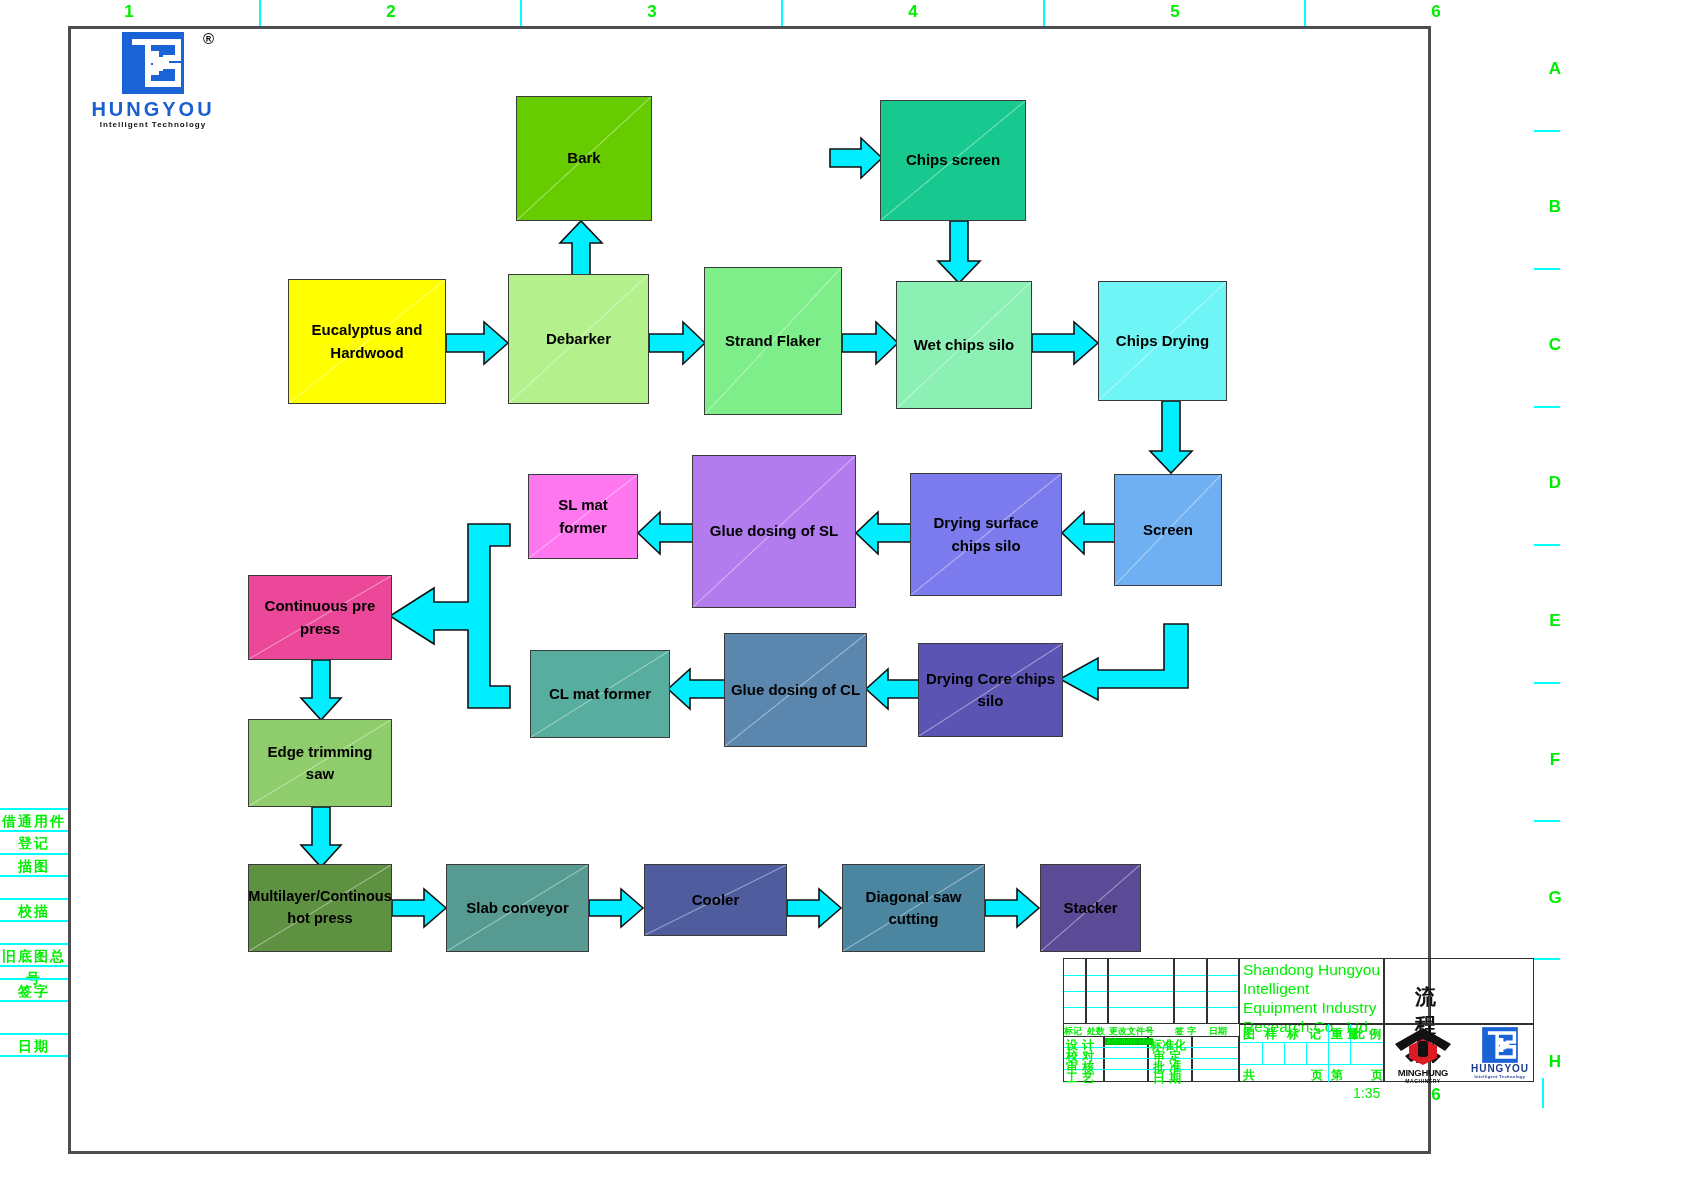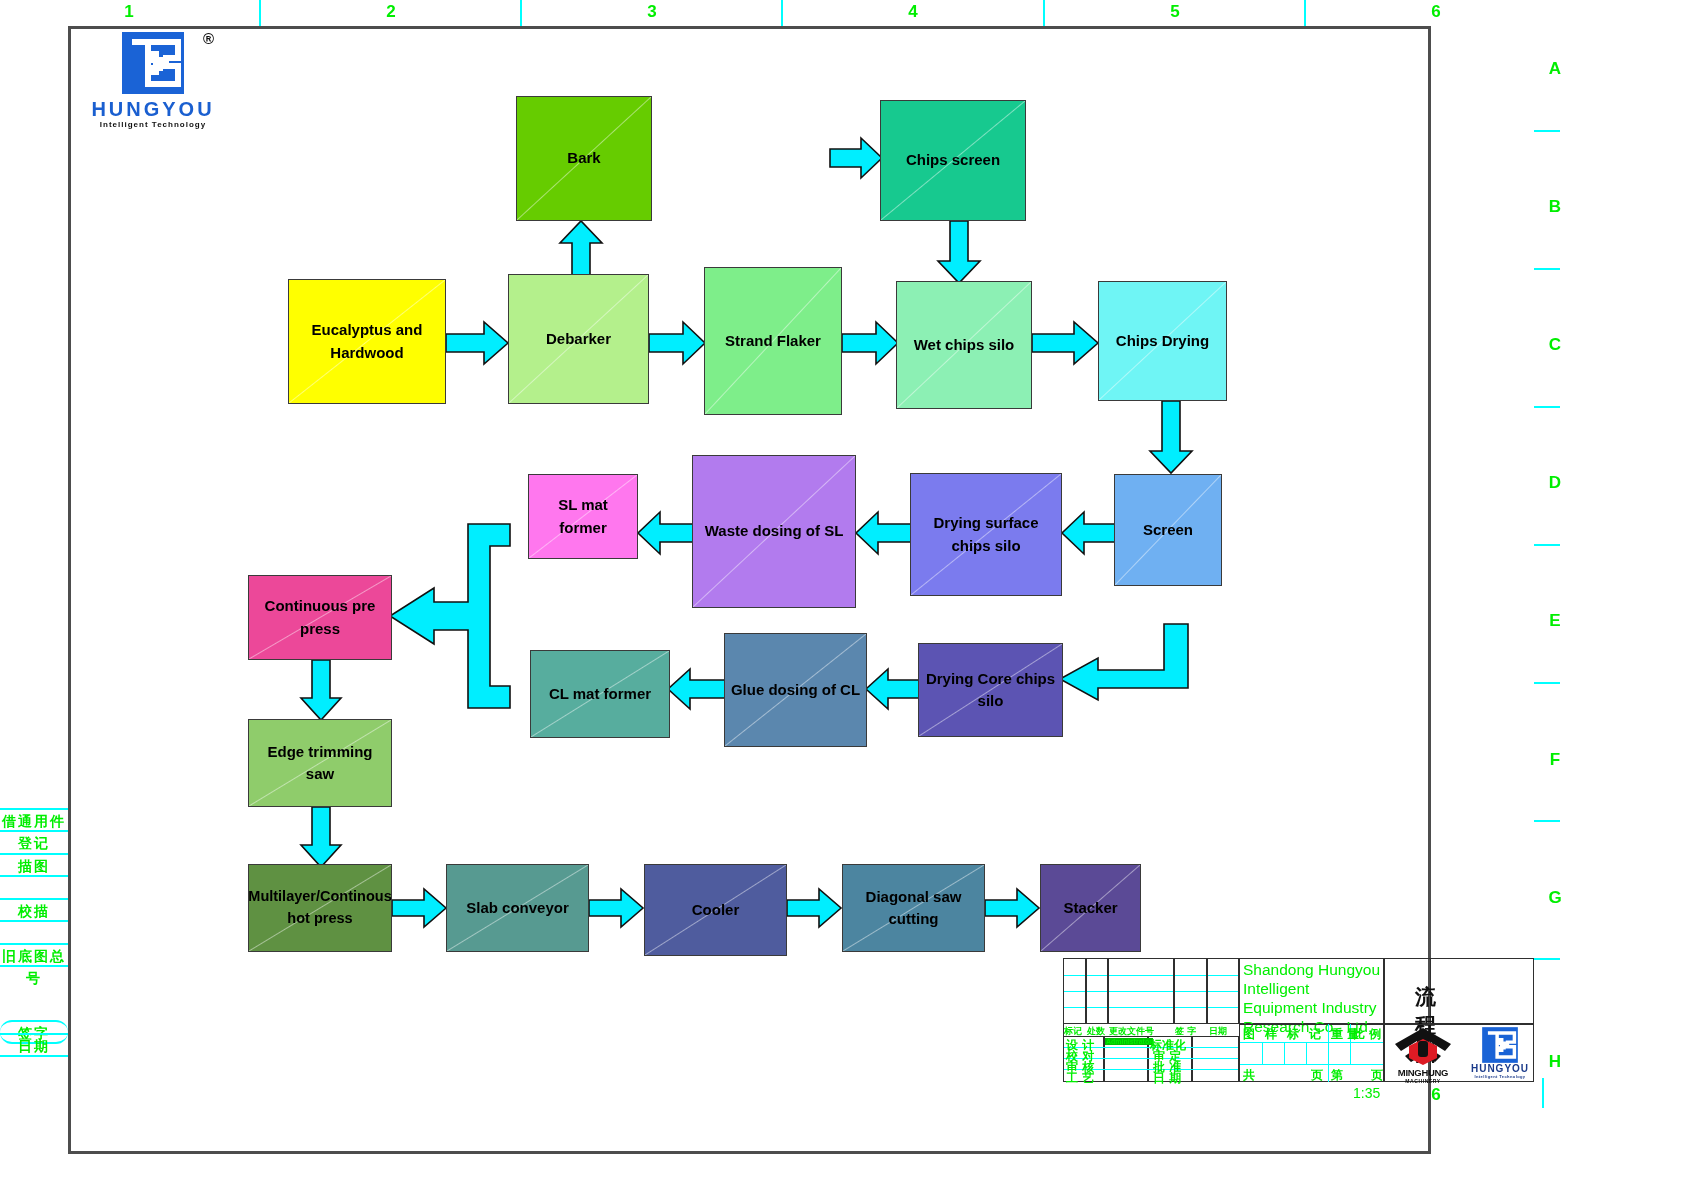--- a/index.html
+++ b/index.html
@@ -136,21 +136,21 @@
   </div>
   <div class="left-col" style="top:853px;">
     <span>描图</span>
   </div>
   <div class="left-col" style="top:898px;">
     <span>校描</span>
   </div>
   <div class="left-col" style="top:943px;">
     <span>旧底图总号</span>
   </div>
-  <div class="left-col" style="top:1020px;border-radius:12px;">
+  <div class="left-col" style="top:978px;">
     <span>签字</span>
   </div>
   <div class="left-col" style="top:1033px;">
     <span>日期</span>
   </div>
 
   <div class="frame-border"></div>
 
   <div class="logo-wrap">
     <div class="logo-mark">
@@ -319,21 +319,21 @@
 
   <div class="node" style="left:1114px;top:474px;width:108px;height:112px;background:#6fb0f2;">
     <span class="lbl">Screen</span>
     </div>
 
   <div class="node" style="left:910px;top:473px;width:152px;height:123px;background:#7b7bee;">
     <span class="lbl">Drying surface chips silo</span>
     </div>
 
   <div class="node" style="left:692px;top:455px;width:164px;height:153px;background:#b27bee;">
-    <span class="lbl">Waste dosing of SL</span>
+    <span class="lbl">Glue dosing of SL</span>
     </div>
 
   <div class="node" style="left:528px;top:474px;width:110px;height:85px;background:#ff77ee;">
     <span class="lbl">SL mat former</span>
     </div>
 
   <div class="node" style="left:918px;top:643px;width:145px;height:94px;background:#5c54b3;">
     <span class="lbl">Drying Core chips silo</span>
     </div>
 
@@ -354,21 +354,21 @@
     </div>
 
   <div class="node" style="left:248px;top:864px;width:144px;height:88px;background:#5f9142;font-size:14.5px;">
     <span class="lbl">Multilayer/Continous hot press</span>
     </div>
 
   <div class="node" style="left:446px;top:864px;width:143px;height:88px;background:#579a91;">
     <span class="lbl">Slab conveyor</span>
     </div>
 
-  <div class="node" style="left:644px;top:864px;width:143px;height:92px;background:#4f5c9e;">
+  <div class="node" style="left:644px;top:864px;width:143px;height:72px;background:#4f5c9e;">
     <span class="lbl">Cooler</span>
     </div>
 
   <div class="node" style="left:842px;top:864px;width:143px;height:88px;background:#4c85a0;">
     <span class="lbl">Diagonal saw cutting</span>
     </div>
 
   <div class="node" style="left:1040px;top:864px;width:101px;height:88px;background:#5b4a96;">
     <span class="lbl">Stacker</span>
     </div>

